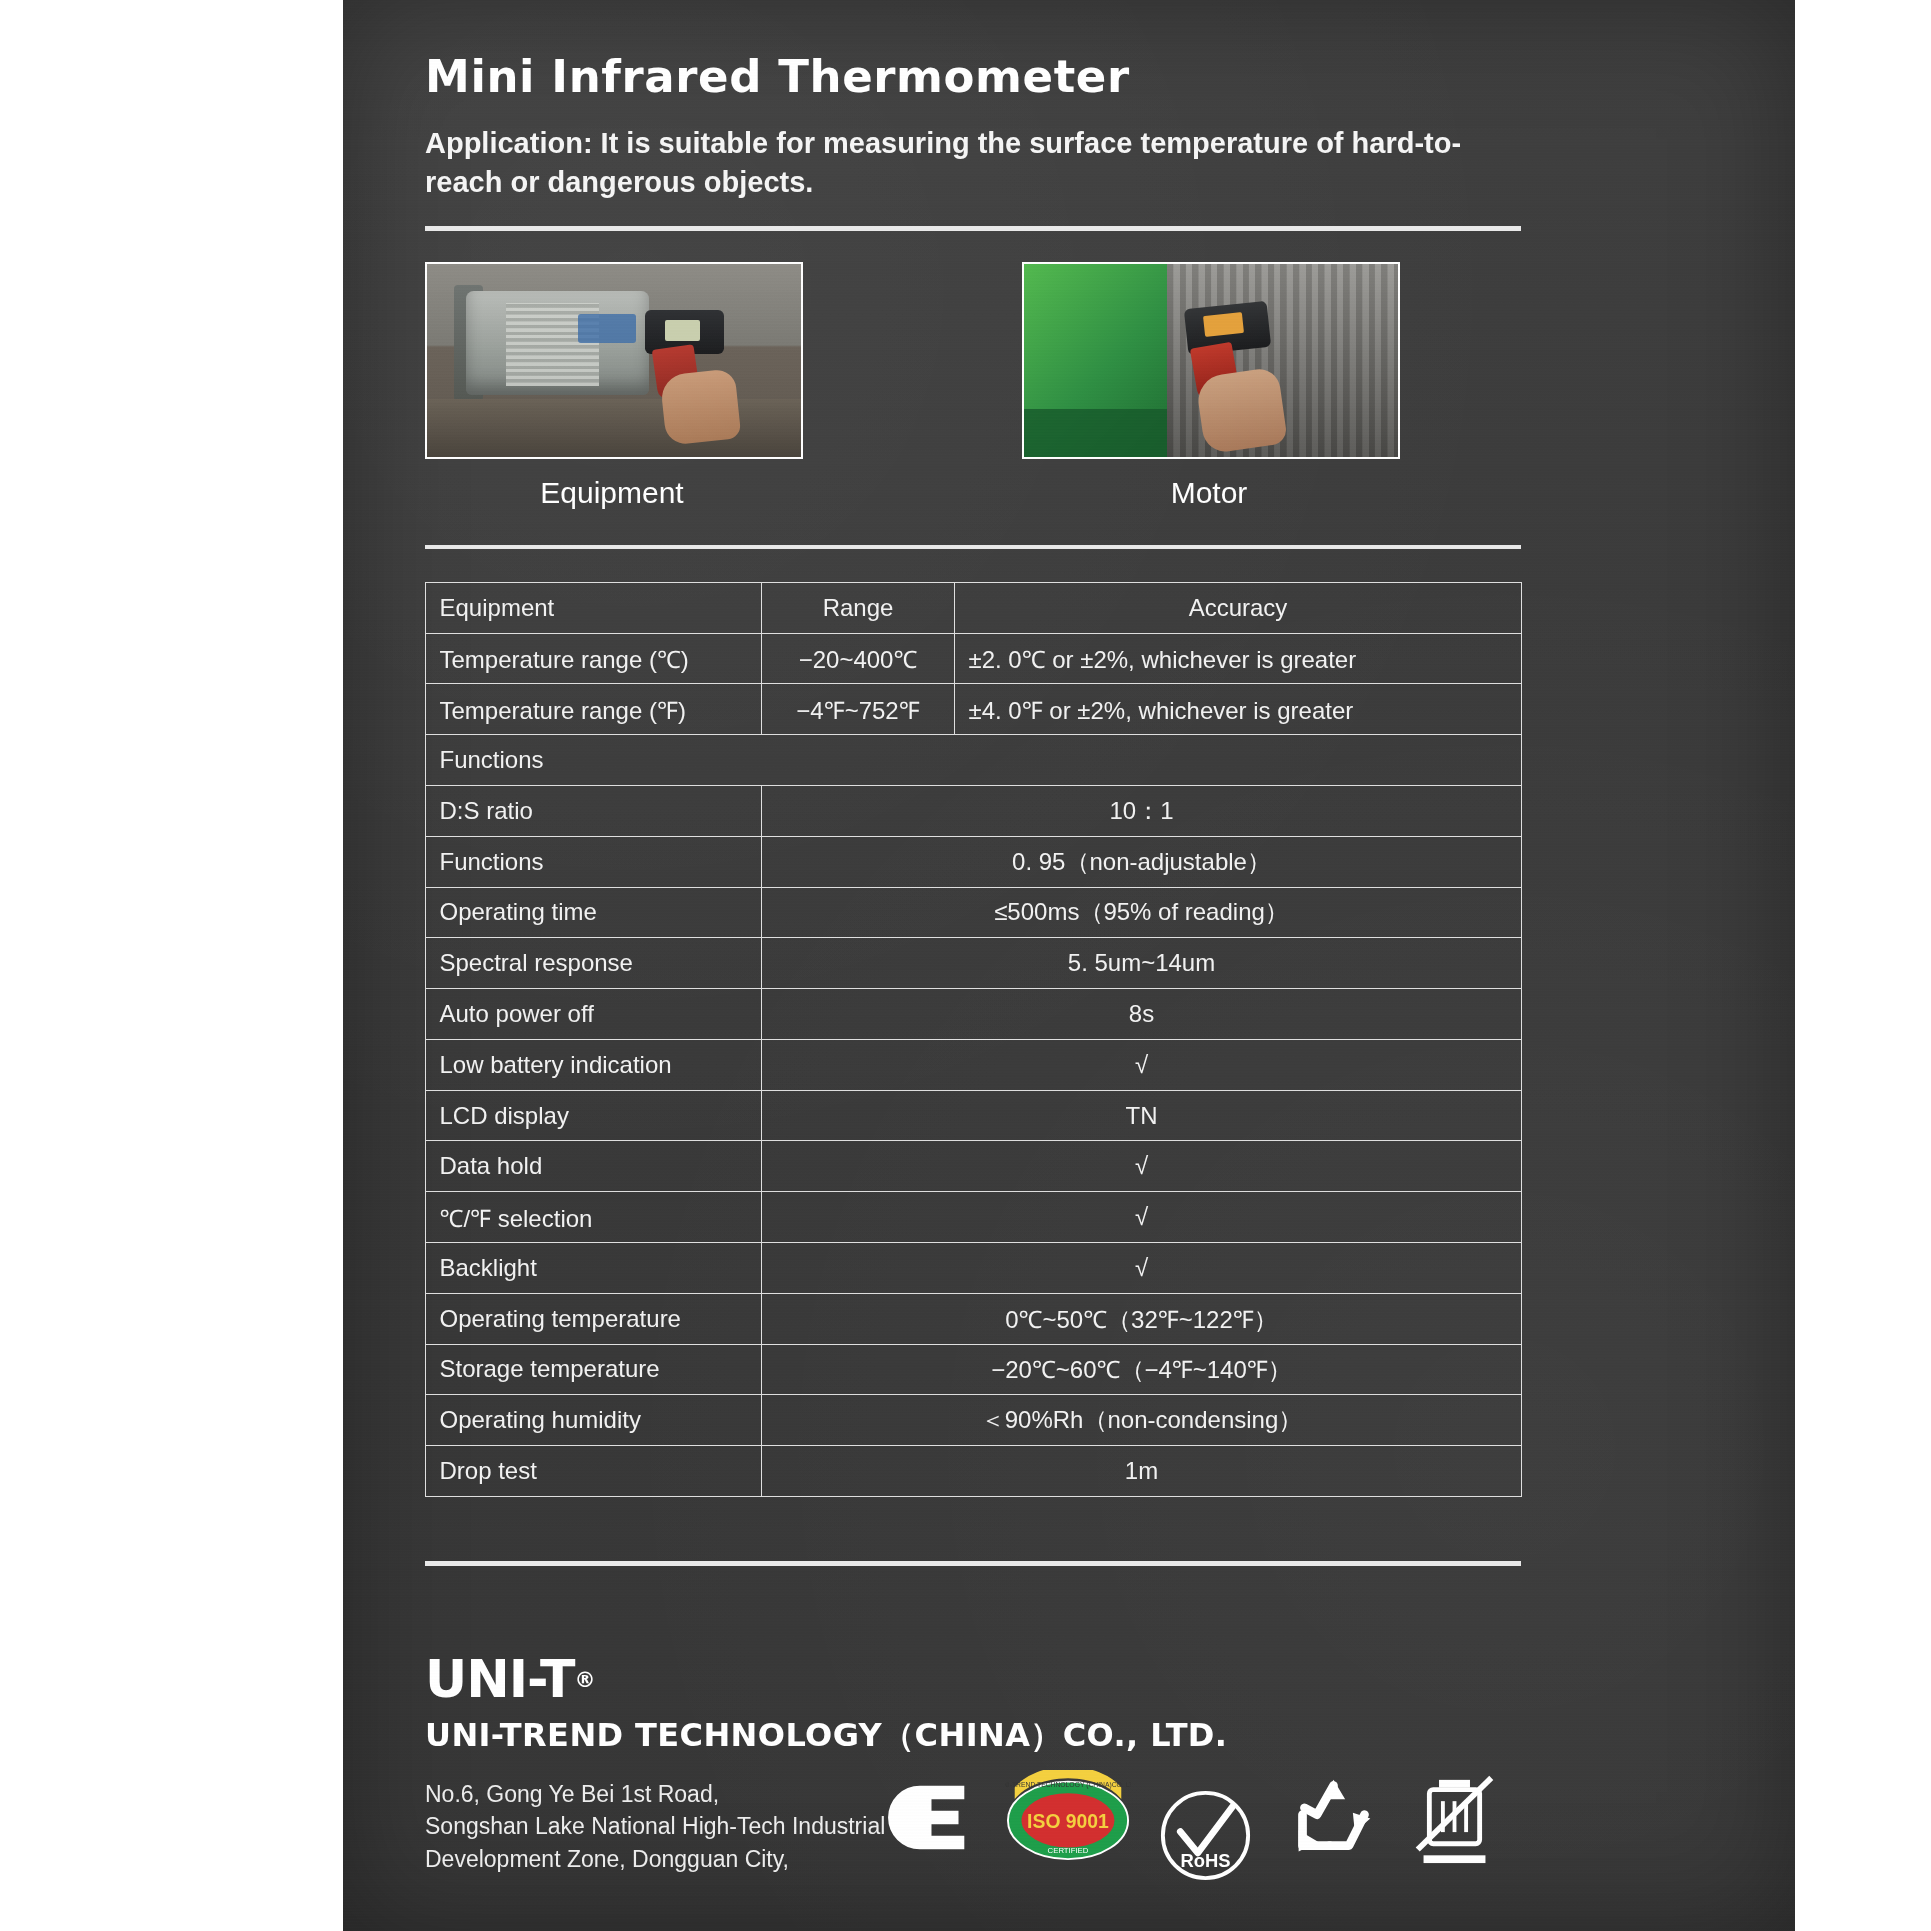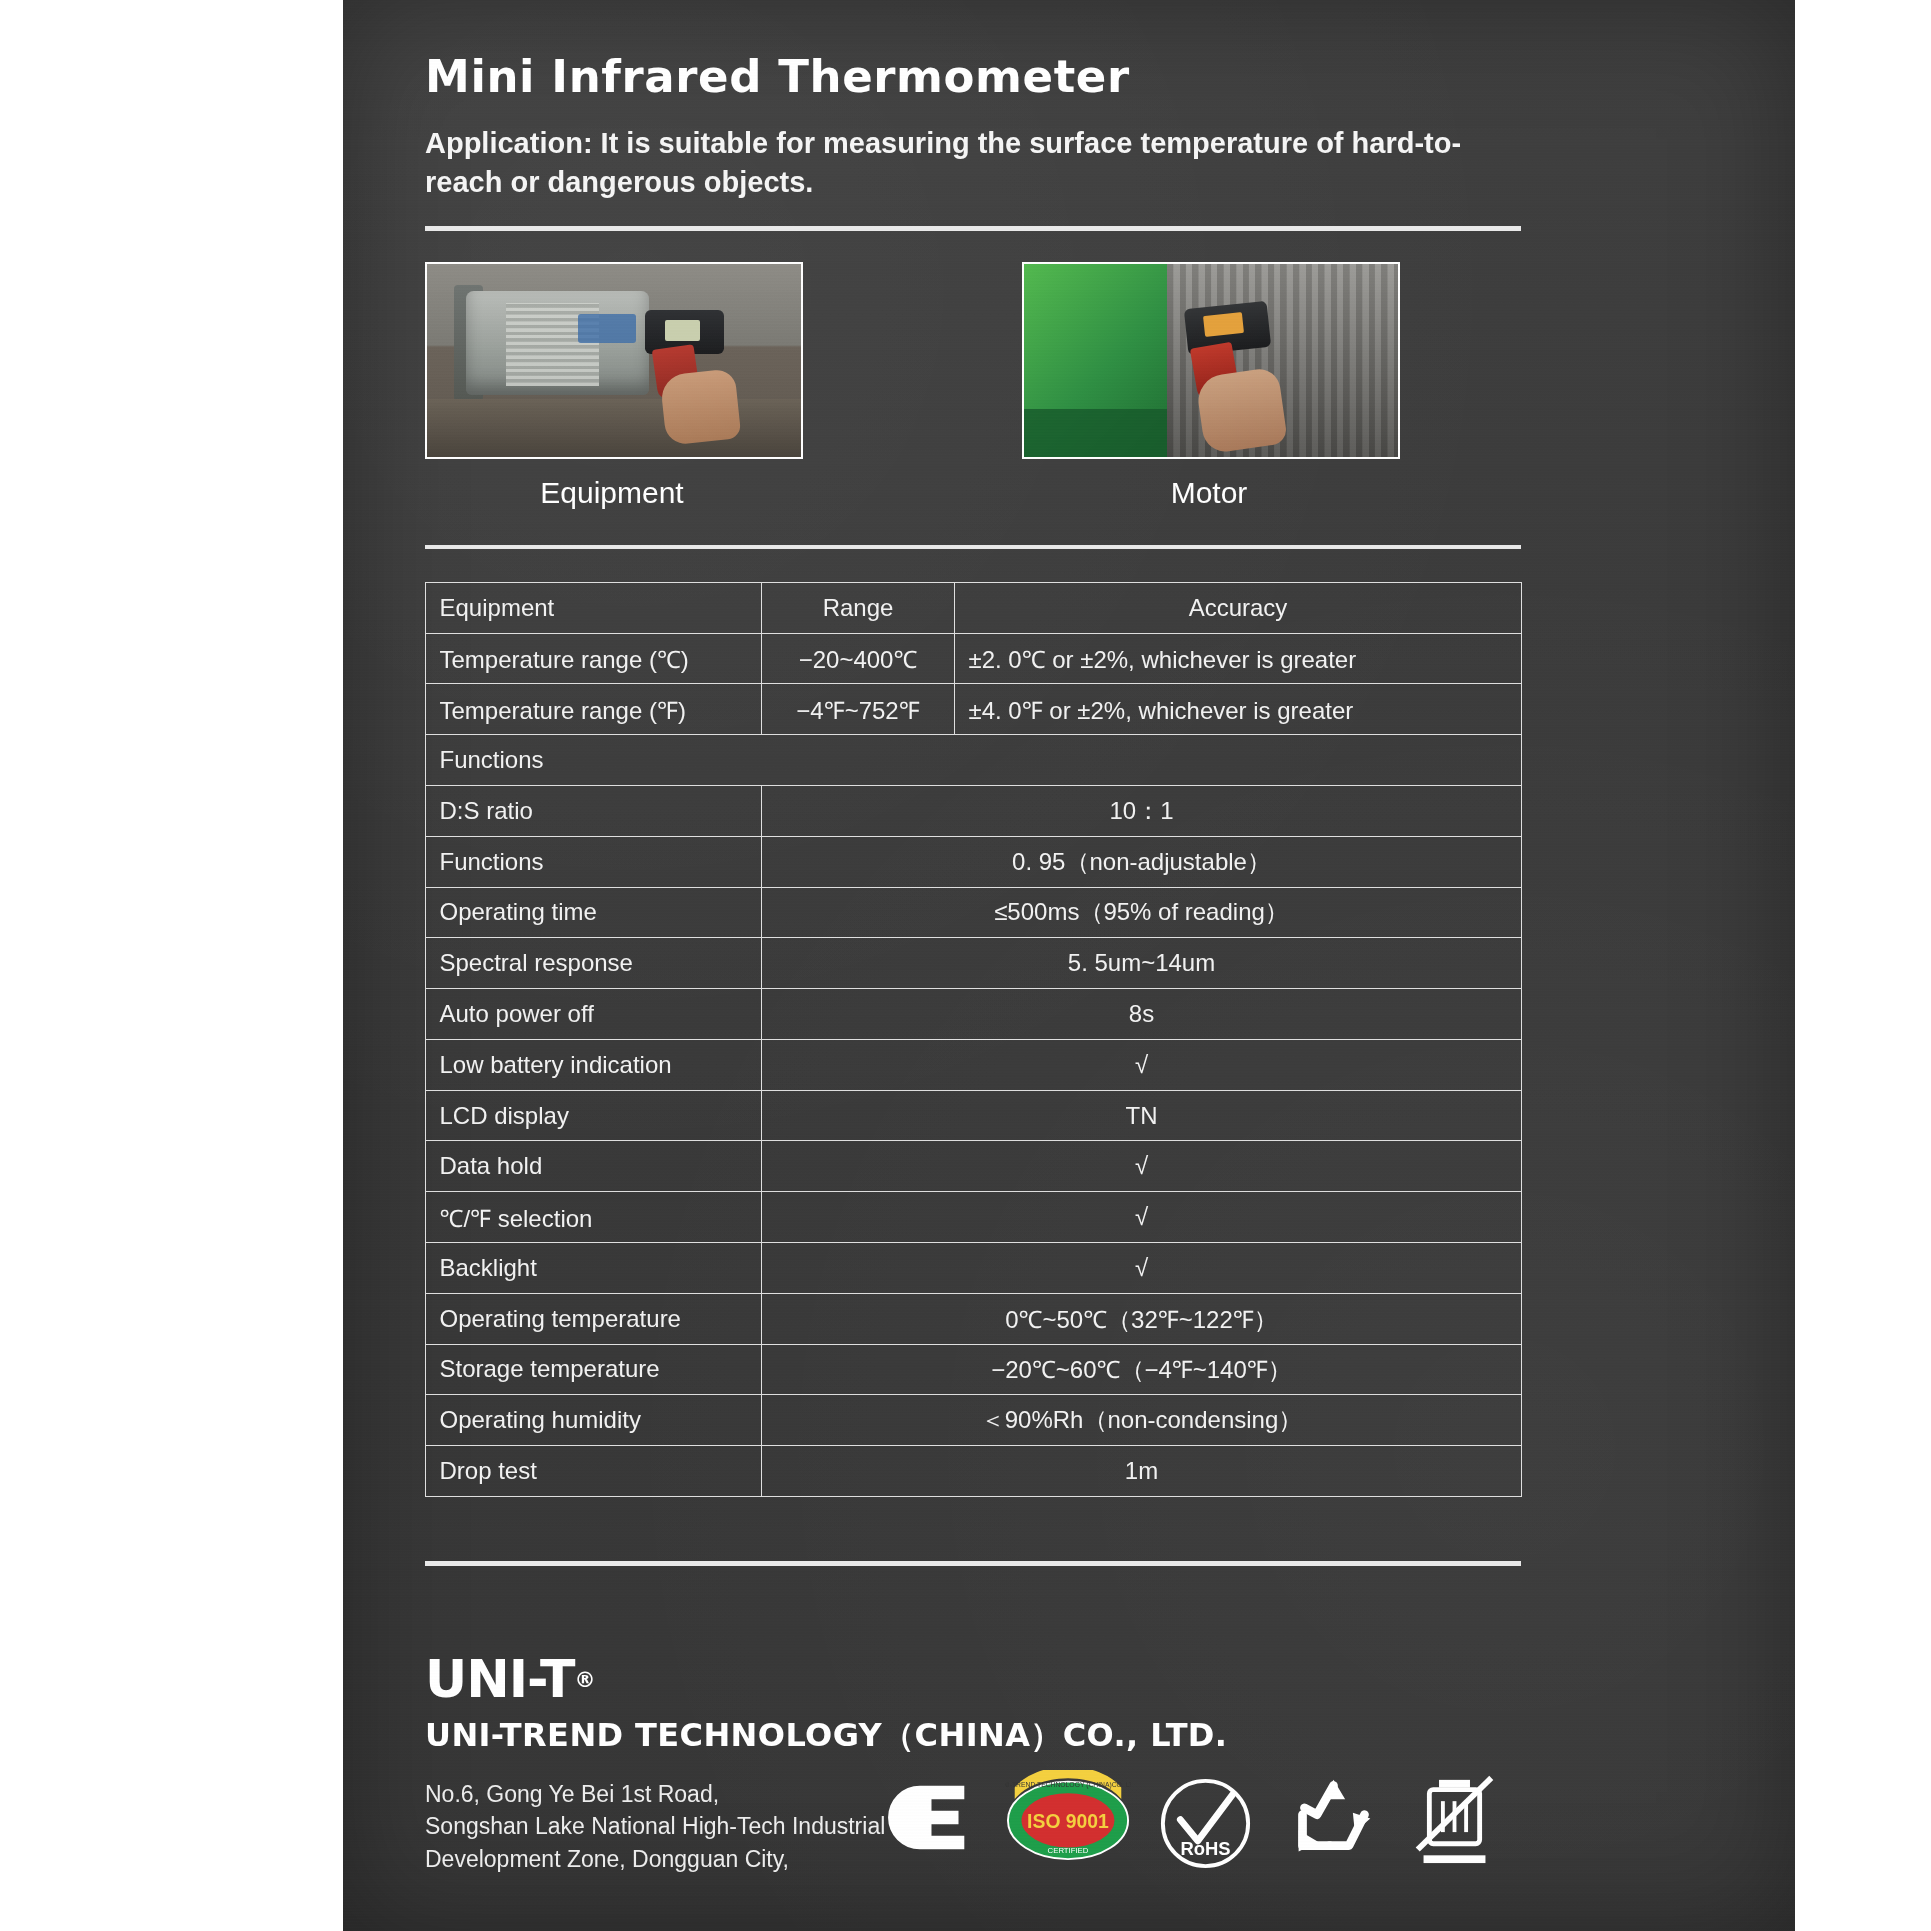--- a/index.html
+++ b/index.html
@@ -264,21 +264,21 @@
   .ce {
     left: 0; top: 11.6px;
     font-size: 0;
   }
   .ce svg { display: block; }
 
   .iso {
     left: 174px; top: 5.8px;
     width: 126px; height: 93px;
   }
-  .rohs { left: 328px; top: 12px; width: 93px; height: 93px; }
+  .rohs { left: 328px; top: 24px; width: 93px; height: 93px; }
   .recycle { left: 454px; top: 7.7px; width: 97px; height: 93px; }
   .weee { left: 579px; top: 7.7px; width: 89px; height: 97px; }
 </style>
 </head>
 <body>
 
 <div id="page">
   <div id="panel">
     <div class="content">
 

